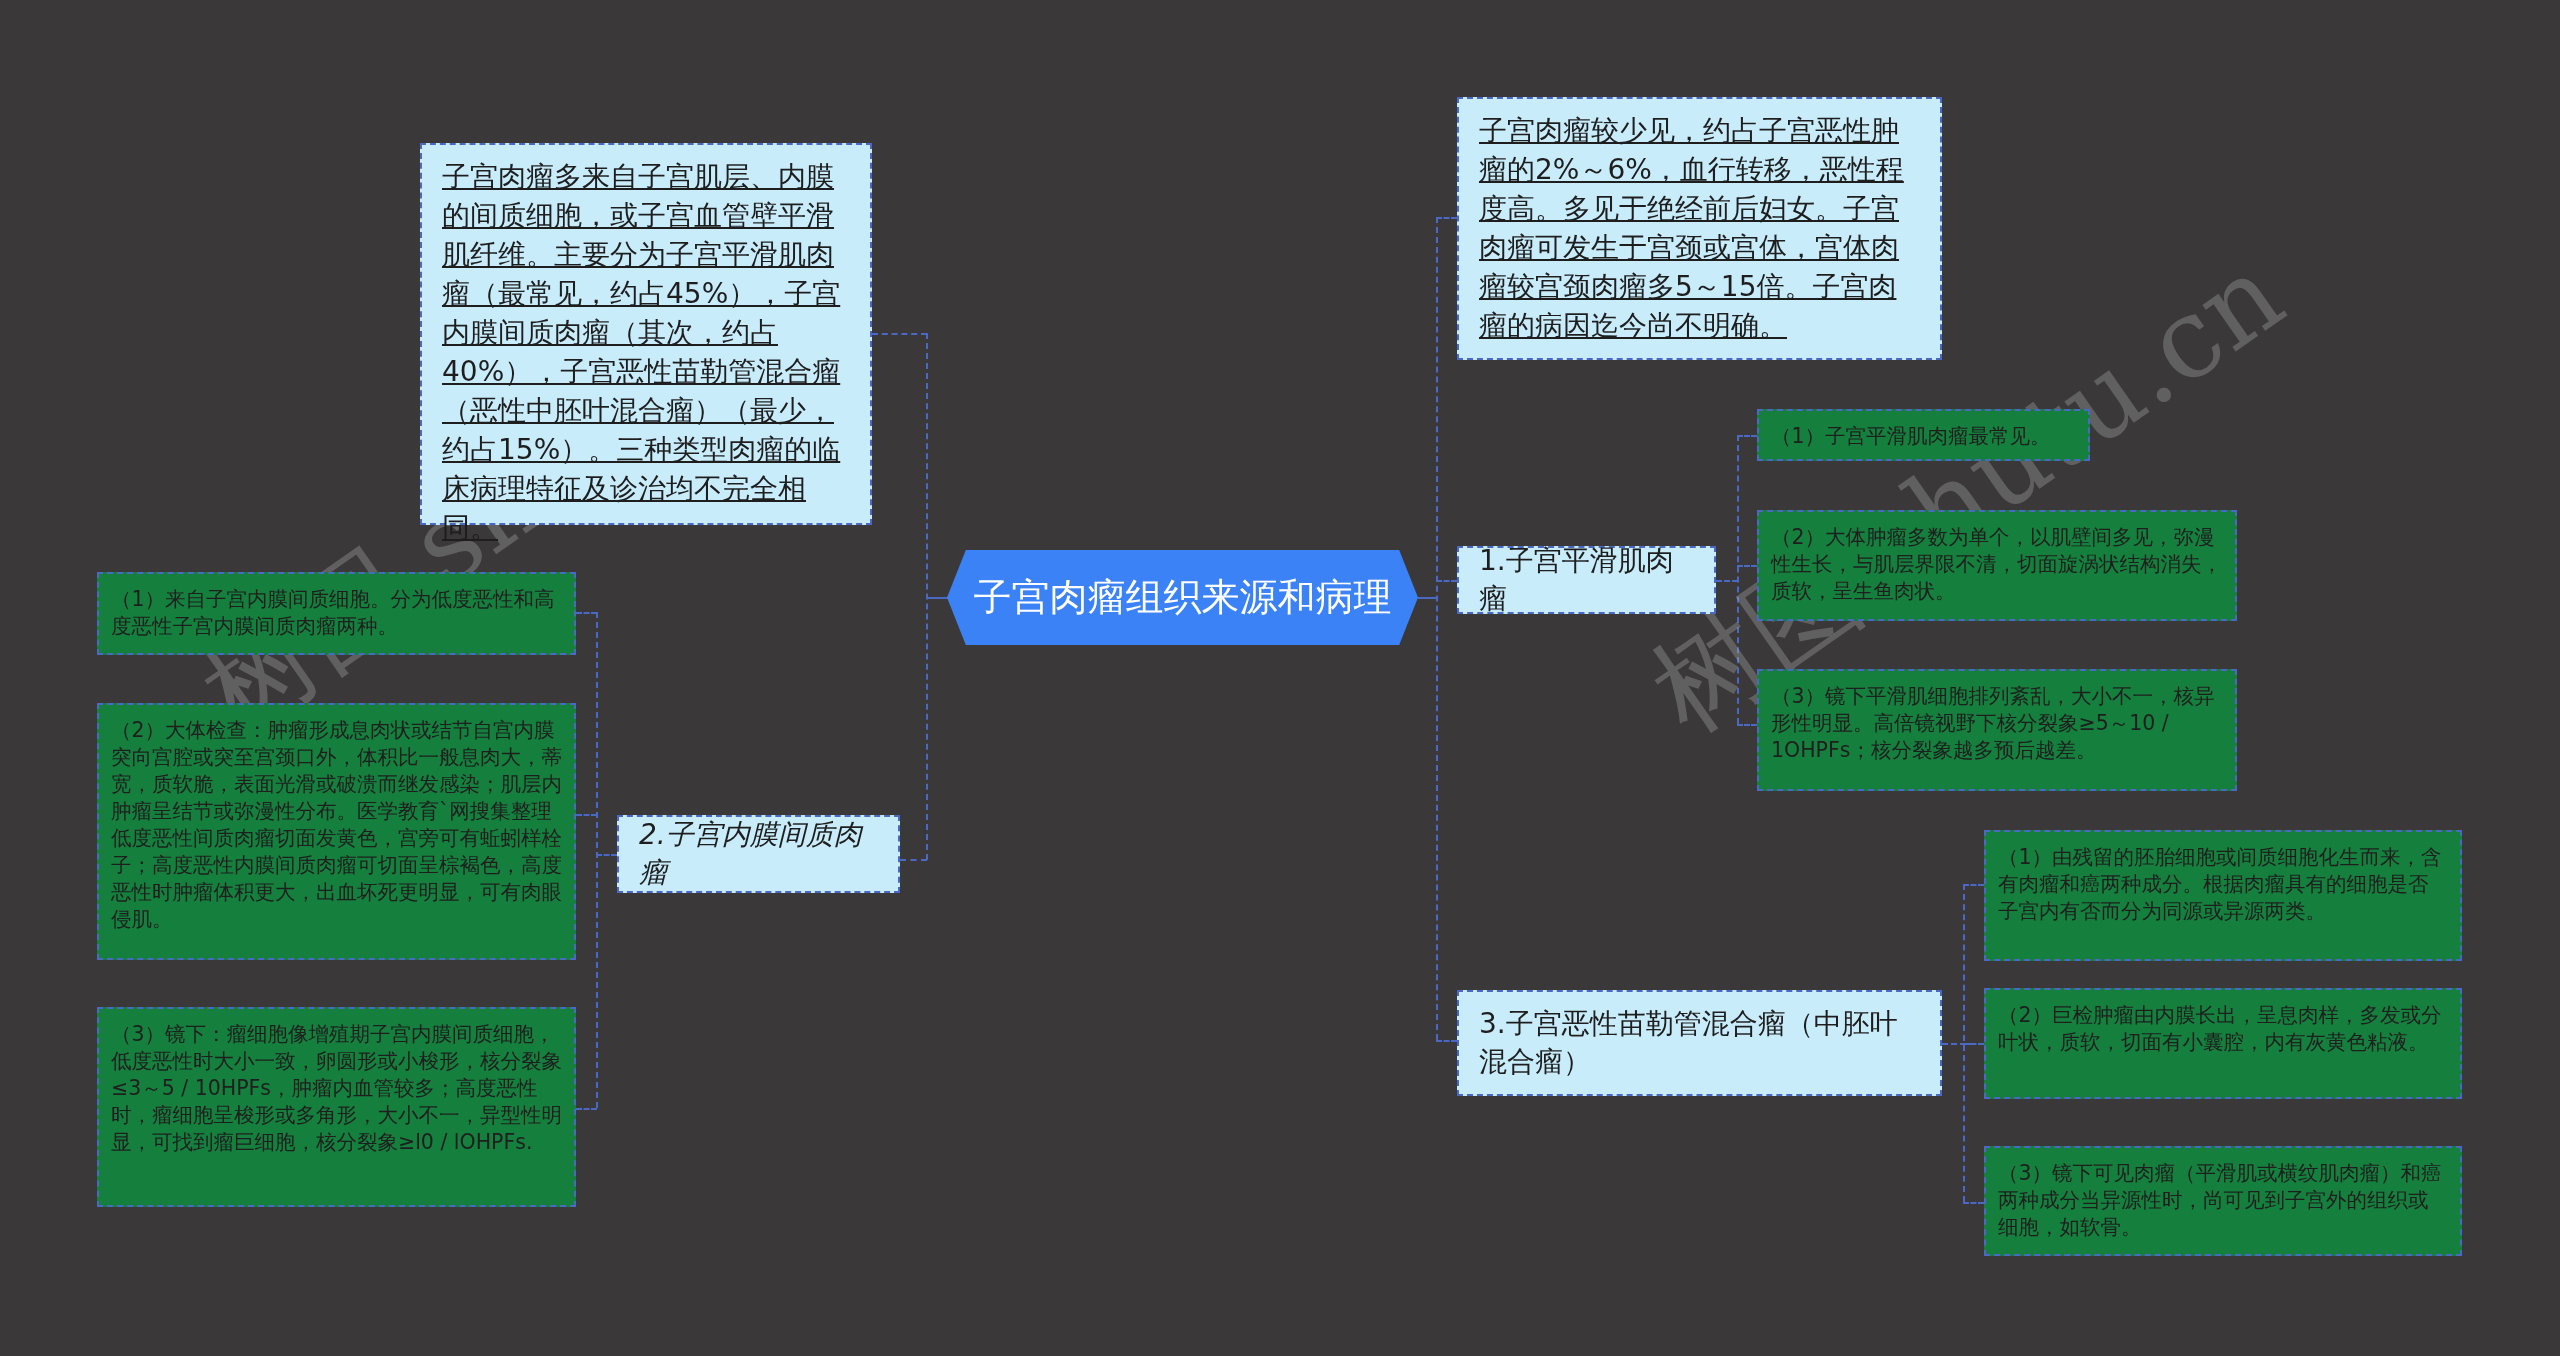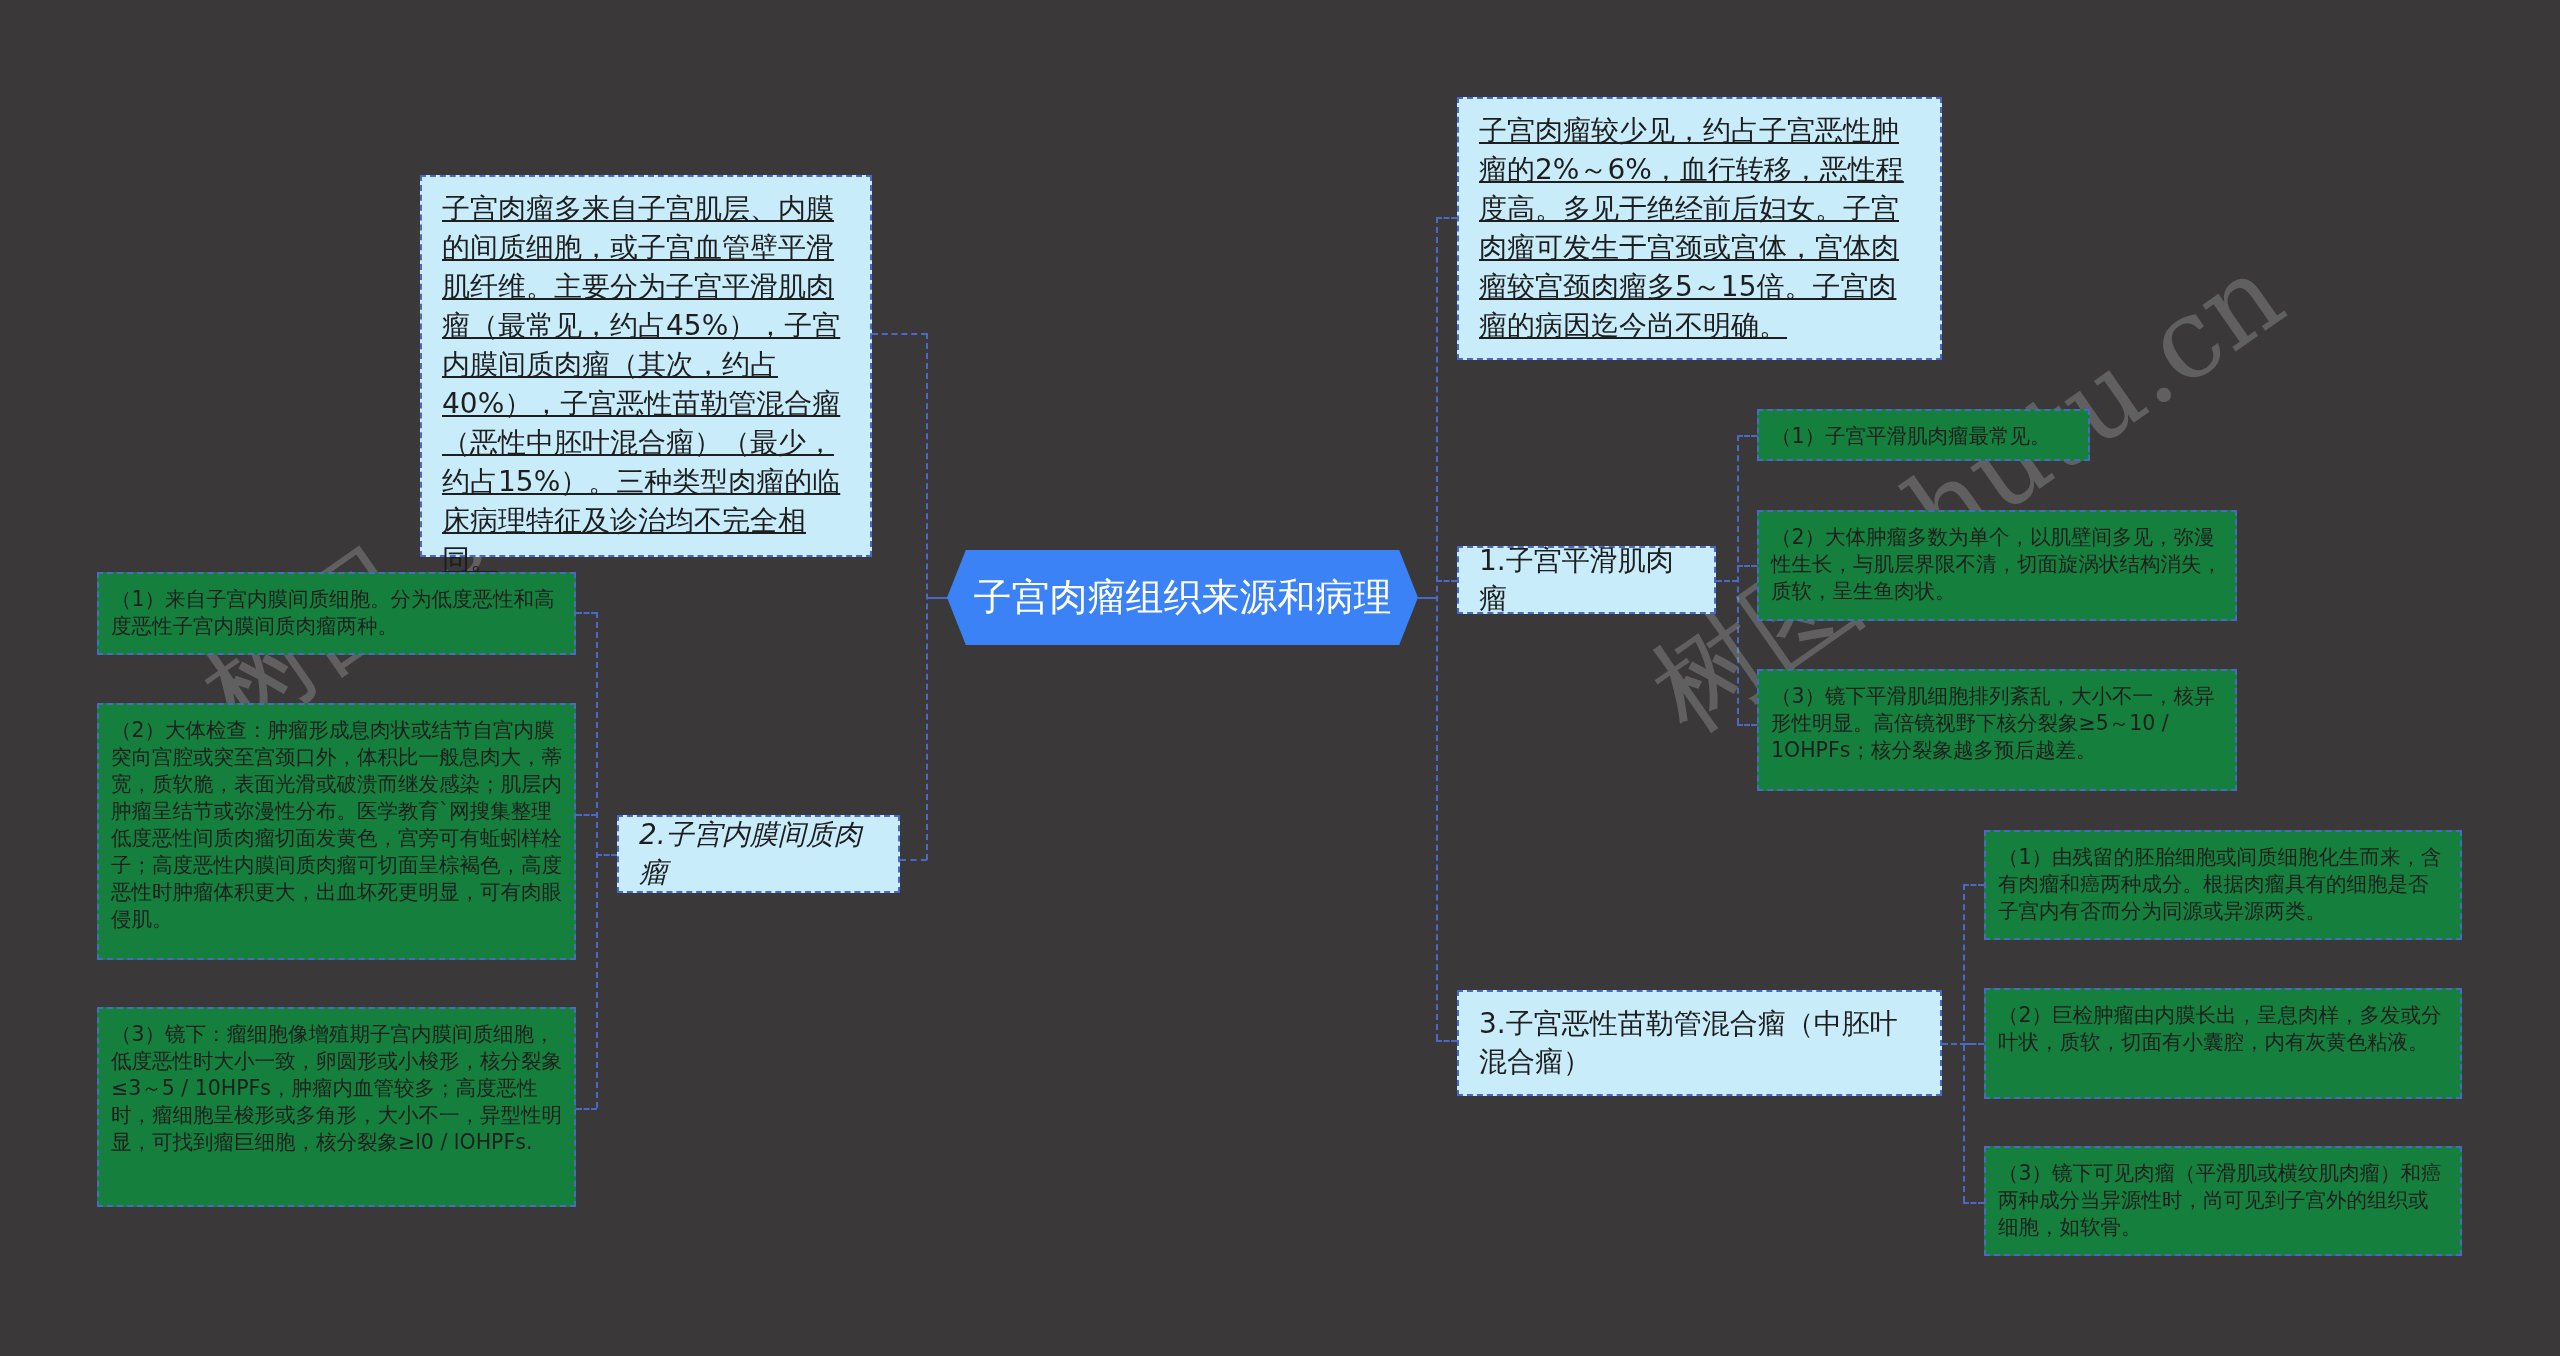--- a/index.html
+++ b/index.html
@@ -64,21 +64,21 @@
 <div class="line h" style="left:1963px;top:1043px;width:21px;"></div>
 <div class="line h" style="left:1963px;top:1202px;width:21px;"></div>
 
 <div class="watermark" style="left:150px;top:420px;">树图 shutu.cn</div>
 <div class="watermark" style="left:1600px;top:420px;">树图 shutu.cn</div>
 
 <div class="root">
   <span>子宫肉瘤组织来源和病理</span>
 </div>
 
-<div class="node desc" style="left:420px;top:143px;width:452px;height:382px;margin-top:32px;">
+<div class="node desc" style="left:420px;top:143px;width:452px;height:382px;">
   <span>子宫肉瘤多来自子宫肌层、内膜的间质细胞，或子宫血管壁平滑肌纤维。主要分为子宫平滑肌肉瘤（最常见，约占45%），子宫内膜间质肉瘤（其次，约占40%），子宫恶性苗勒管混合瘤（恶性中胚叶混合瘤）（最少，约占15%）。三种类型肉瘤的临床病理特征及诊治均不完全相同。</span>
 </div>
 <div class="node branch" style="left:617px;top:815px;width:283px;height:78px;font-style:italic;">
   <span>2.子宫内膜间质肉瘤</span>
 </div>
 <div class="node leaf" style="left:97px;top:572px;width:479px;height:83px;">
   <span>（1）来自子宫内膜间质细胞。分为低度恶性和高度恶性子宫内膜间质肉瘤两种。</span>
 </div>
 <div class="node leaf" style="left:97px;top:703px;width:479px;height:257px;">
   <span>（2）大体检查：肿瘤形成息肉状或结节自宫内膜突向宫腔或突至宫颈口外，体积比一般息肉大，蒂宽，质软脆，表面光滑或破溃而继发感染；肌层内肿瘤呈结节或弥漫性分布。医学教育`网搜集整理低度恶性间质肉瘤切面发黄色，宫旁可有蚯蚓样栓子；高度恶性内膜间质肉瘤可切面呈棕褐色，高度恶性时肿瘤体积更大，出血坏死更明显，可有肉眼侵肌。</span>
@@ -99,21 +99,21 @@
 <div class="node leaf" style="left:1757px;top:510px;width:480px;height:111px;">
   <span>（2）大体肿瘤多数为单个，以肌壁间多见，弥漫性生长，与肌层界限不清，切面旋涡状结构消失，质软，呈生鱼肉状。</span>
 </div>
 <div class="node leaf" style="left:1757px;top:669px;width:480px;height:122px;">
   <span>（3）镜下平滑肌细胞排列紊乱，大小不一，核异形性明显。高倍镜视野下核分裂象≥5～10 / 1OHPFs；核分裂象越多预后越差。</span>
 </div>
 
 <div class="node branch" style="left:1457px;top:990px;width:485px;height:106px;">
   <span>3.子宫恶性苗勒管混合瘤（中胚叶混合瘤）</span>
 </div>
-<div class="node leaf" style="left:1984px;top:830px;width:478px;height:110px;">
+<div class="node leaf" style="left:1984px;top:830px;width:478px;height:131px;">
   <span>（1）由残留的胚胎细胞或间质细胞化生而来，含有肉瘤和癌两种成分。根据肉瘤具有的细胞是否子宫内有否而分为同源或异源两类。</span>
 </div>
 <div class="node leaf" style="left:1984px;top:988px;width:478px;height:111px;">
   <span>（2）巨检肿瘤由内膜长出，呈息肉样，多发或分叶状，质软，切面有小囊腔，内有灰黄色粘液。</span>
 </div>
 <div class="node leaf" style="left:1984px;top:1146px;width:478px;height:110px;">
   <span>（3）镜下可见肉瘤（平滑肌或横纹肌肉瘤）和癌两种成分当异源性时，尚可见到子宫外的组织或细胞，如软骨。</span>
 </div>
 
 </body></html>

